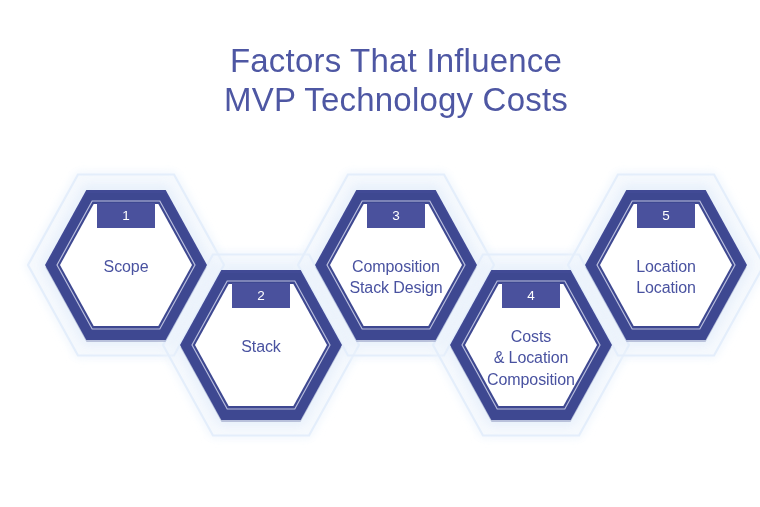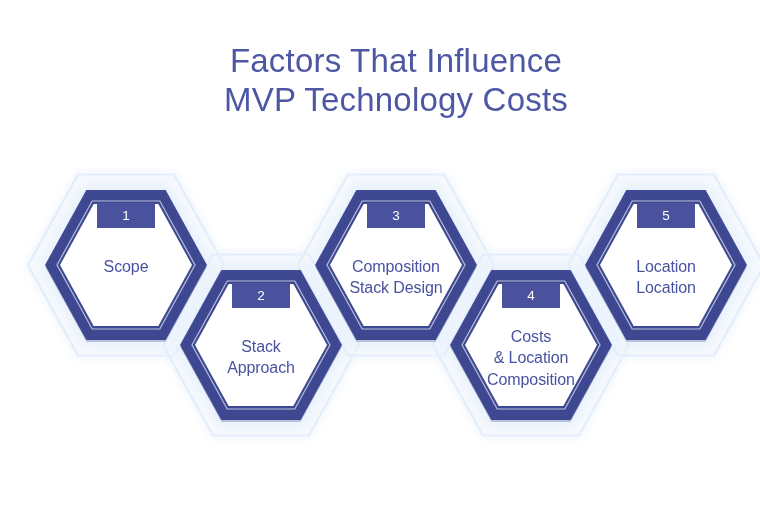--- a/index.html
+++ b/index.html
@@ -164,21 +164,20 @@
       <div class="badge-num" style="top: 19px;">1</div>
       <div class="hex-label" style="top: 65.7px;">
         <span class="lbl-line">Scope</span>
       </div>
     </div>
 
     <div class="hex-node" id="node-1" style="left: 164px; top: 270px;">
       <div class="badge-num" style="top: 19px;">2</div>
       <div class="hex-label" style="top: 65.7px;">
         <span class="lbl-line">Stack</span>
-        <span class="lbl-line">Approach</span>
       </div>
     </div>
 
     <div class="hex-node" id="node-2" style="left: 299px; top: 190px;">
       <div class="badge-num" style="top: 19px;">3</div>
       <div class="hex-label" style="top: 65.7px;">
         <span class="lbl-line">Composition</span>
         <span class="lbl-line">Stack Design</span>
       </div>
     </div>

